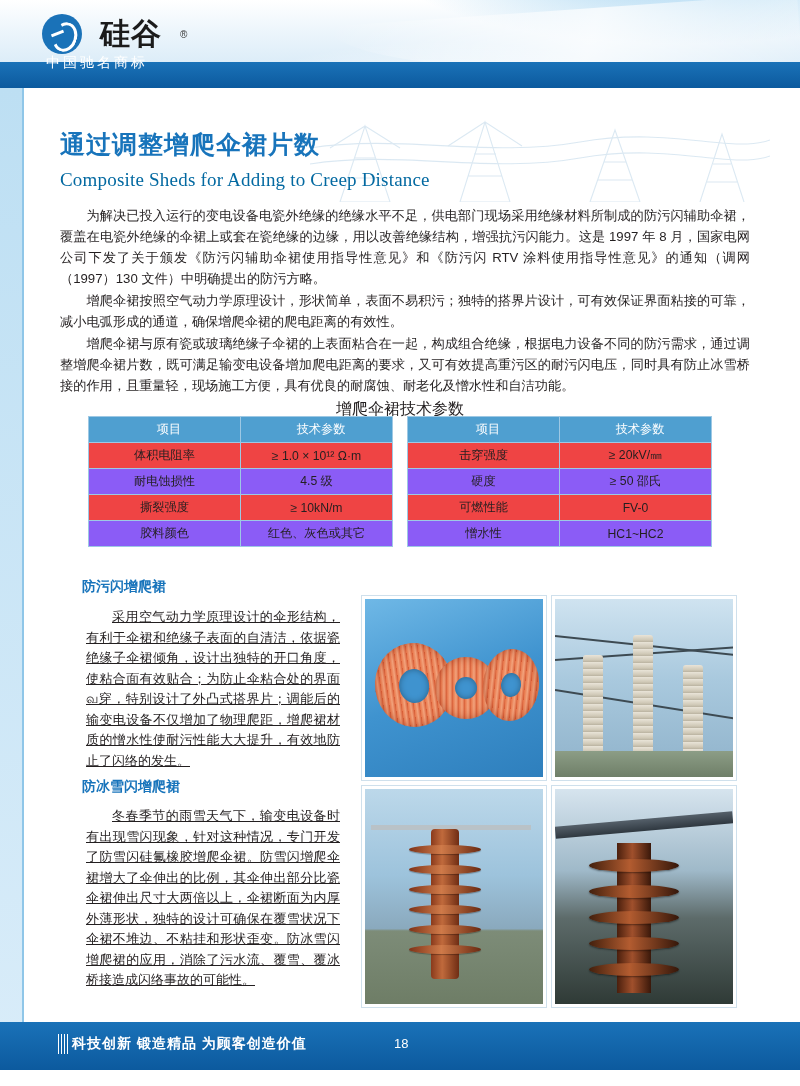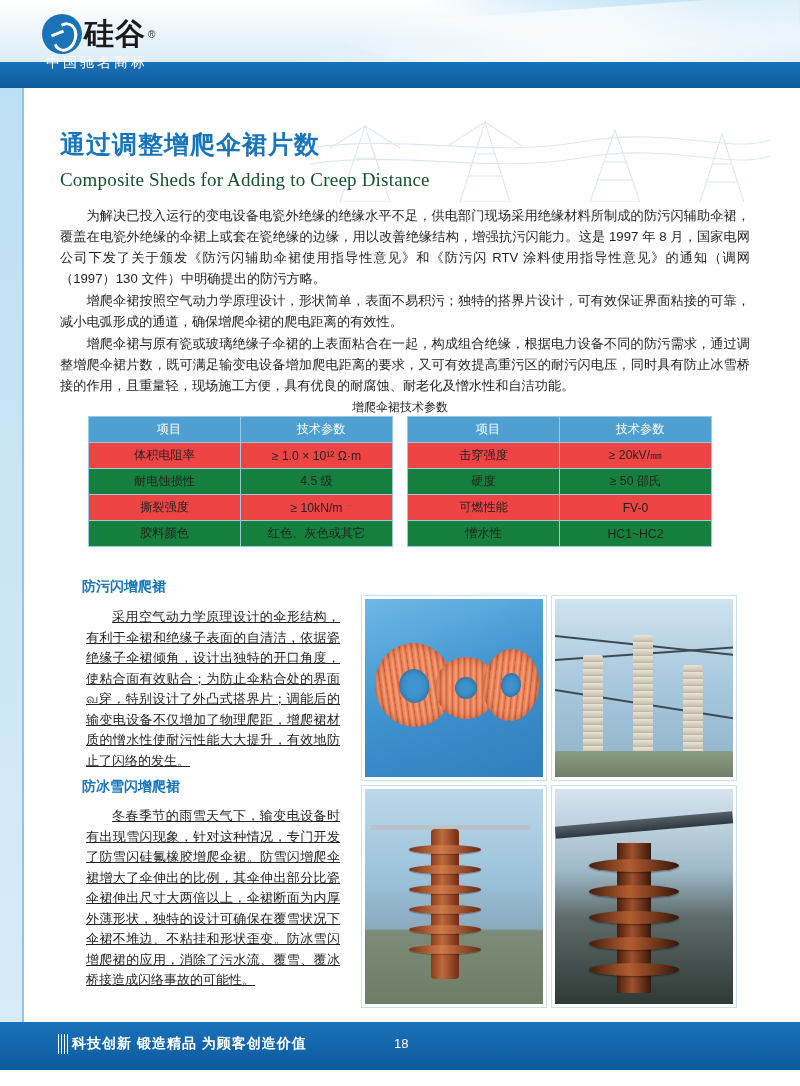--- a/index.html
+++ b/index.html
@@ -47,21 +47,21 @@
     position: absolute;
     top: 62px; left: 0;
     width: 800px; height: 26px;
     background: linear-gradient(180deg, #1a72b8 0%, #0c5a9e 100%);
   }
   .logo-wrap {
     position: absolute;
     top: 14px; left: 42px;
     display: flex;
     align-items: center;
-    gap: 2px;
+    gap: 18px;
     z-index: 5;
   }
   .logo-mark {
     width: 40px; height: 40px;
     border-radius: 50%;
     background: #1a72b8;
     position: relative;
     display: inline-block;
   }
   .logo-mark::before {
@@ -136,21 +136,21 @@
     color: #1874bb;
     letter-spacing: 1px;
     z-index: 3;
     margin: 0;
   }
   .title-en {
     position: relative;
     margin-top: 8px;
     font-family: "Liberation Serif", serif;
     font-size: 19px;
-    color: #14532d;
+    color: #0369a1;
     letter-spacing: 0.2px;
     z-index: 3;
   }
 
   
   .intro {
     position: absolute;
     top: 205px; left: 60px;
     width: 690px;
     font-size: 13.2px;
@@ -162,21 +162,21 @@
     margin: 0 0 1px 0;
     text-indent: 2em;
   }
 
   
   .table-caption {
     position: absolute;
     top: 399px; left: 0;
     width: 800px;
     text-align: center;
-    font-size: 12px;
+    font-size: 16px;
     color: #231f20;
   }
   .tables {
     position: absolute;
     top: 416px; left: 88px;
     width: 624px;
     display: flex;
     gap: 14px;
   }
   table.spec {
@@ -195,21 +195,21 @@
     padding-left: 10px;
   }
   table.spec td {
     height: 23px;
     border: 1px solid #9dc8e4;
     text-align: center;
     background: #ef4444;
     color: #231f20;
   }
   table.spec tr.alt td {
-    background: #15803d;
+    background: #8b5cf6;
   }
   table.spec td.label { width: 40%; }
 
   
   .sec-head {
     position: absolute;
     left: 82px;
     font-size: 14px;
     font-weight: bold;
     color: #1874bb;

